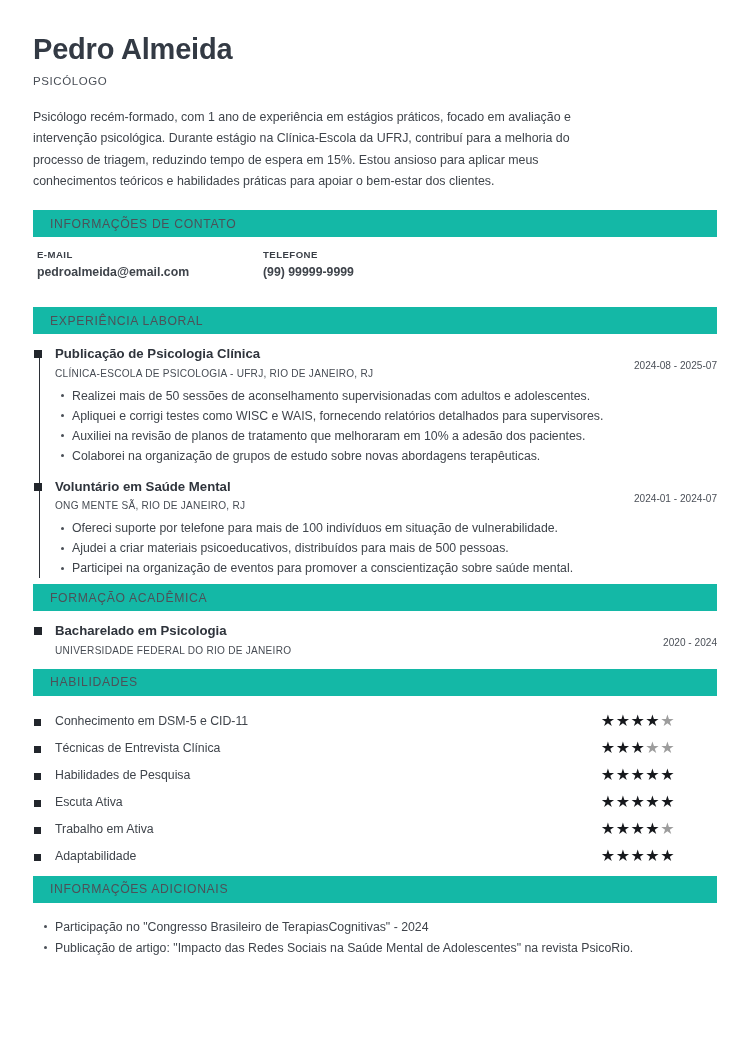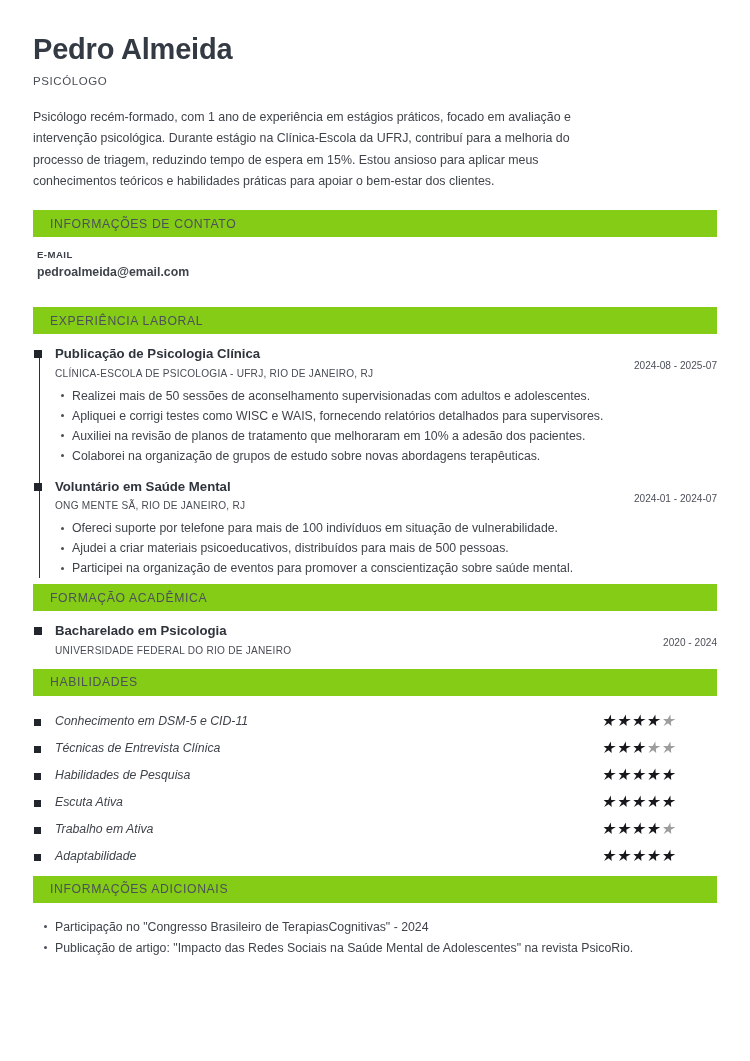--- a/index.html
+++ b/index.html
@@ -41,21 +41,21 @@
   .summary {
     font-size: 12.4px;
     line-height: 1.72;
     color: #3f444b;
     margin: 0 0 18px 0;
     max-width: 585px;
   }
 
   
   .section-header {
-    background: #84cc16;
+    background: #14b8a6;
     height: 27px;
     display: flex;
     align-items: center;
     padding-left: 17px;
     font-size: 12.2px;
     letter-spacing: 0.65px;
     color: #4c5158;
     margin-bottom: 12px;
   }
   .section {
@@ -174,21 +174,20 @@
     width: 8px;
     height: 8px;
     background: #22262c;
   }
 
   
   .skills-list {
     padding-left: 22px;
     position: relative;
     margin-top: 2px;
-    font-style: italic;
   }
   .skill-row {
     position: relative;
     display: flex;
     align-items: center;
     justify-content: space-between;
     height: 27px;
   }
   .skill-marker {
     position: absolute;
@@ -245,20 +244,24 @@
     <div class="job-title">PSICÓLOGO</div>
     <p class="summary">Psicólogo recém-formado, com 1 ano de experiência em estágios práticos, focado em avaliação e intervenção psicológica. Durante estágio na Clínica-Escola da UFRJ, contribuí para a melhoria do processo de triagem, reduzindo tempo de espera em 15%. Estou ansioso para aplicar meus conhecimentos teóricos e habilidades práticas para apoiar o bem-estar dos clientes.</p>
   </div>
 
   <div class="section">
     <div class="section-header">INFORMAÇÕES DE CONTATO</div>
     <div class="contact-grid">
       <div class="contact-col">
         <div class="contact-label">E-MAIL</div>
         <div class="contact-value">pedroalmeida@email.com</div>
+      </div>
+      <div class="contact-col">
+        <div class="contact-label">TELEFONE</div>
+        <div class="contact-value">(99) 99999-9999</div>
       </div>
     </div>
   </div>
 
   <div class="section">
     <div class="section-header">EXPERIÊNCIA LABORAL</div>
     <div class="timeline" id="experience-timeline">
       <div class="timeline-line"></div>
     <div class="entry">
           <div class="entry-marker"></div>

